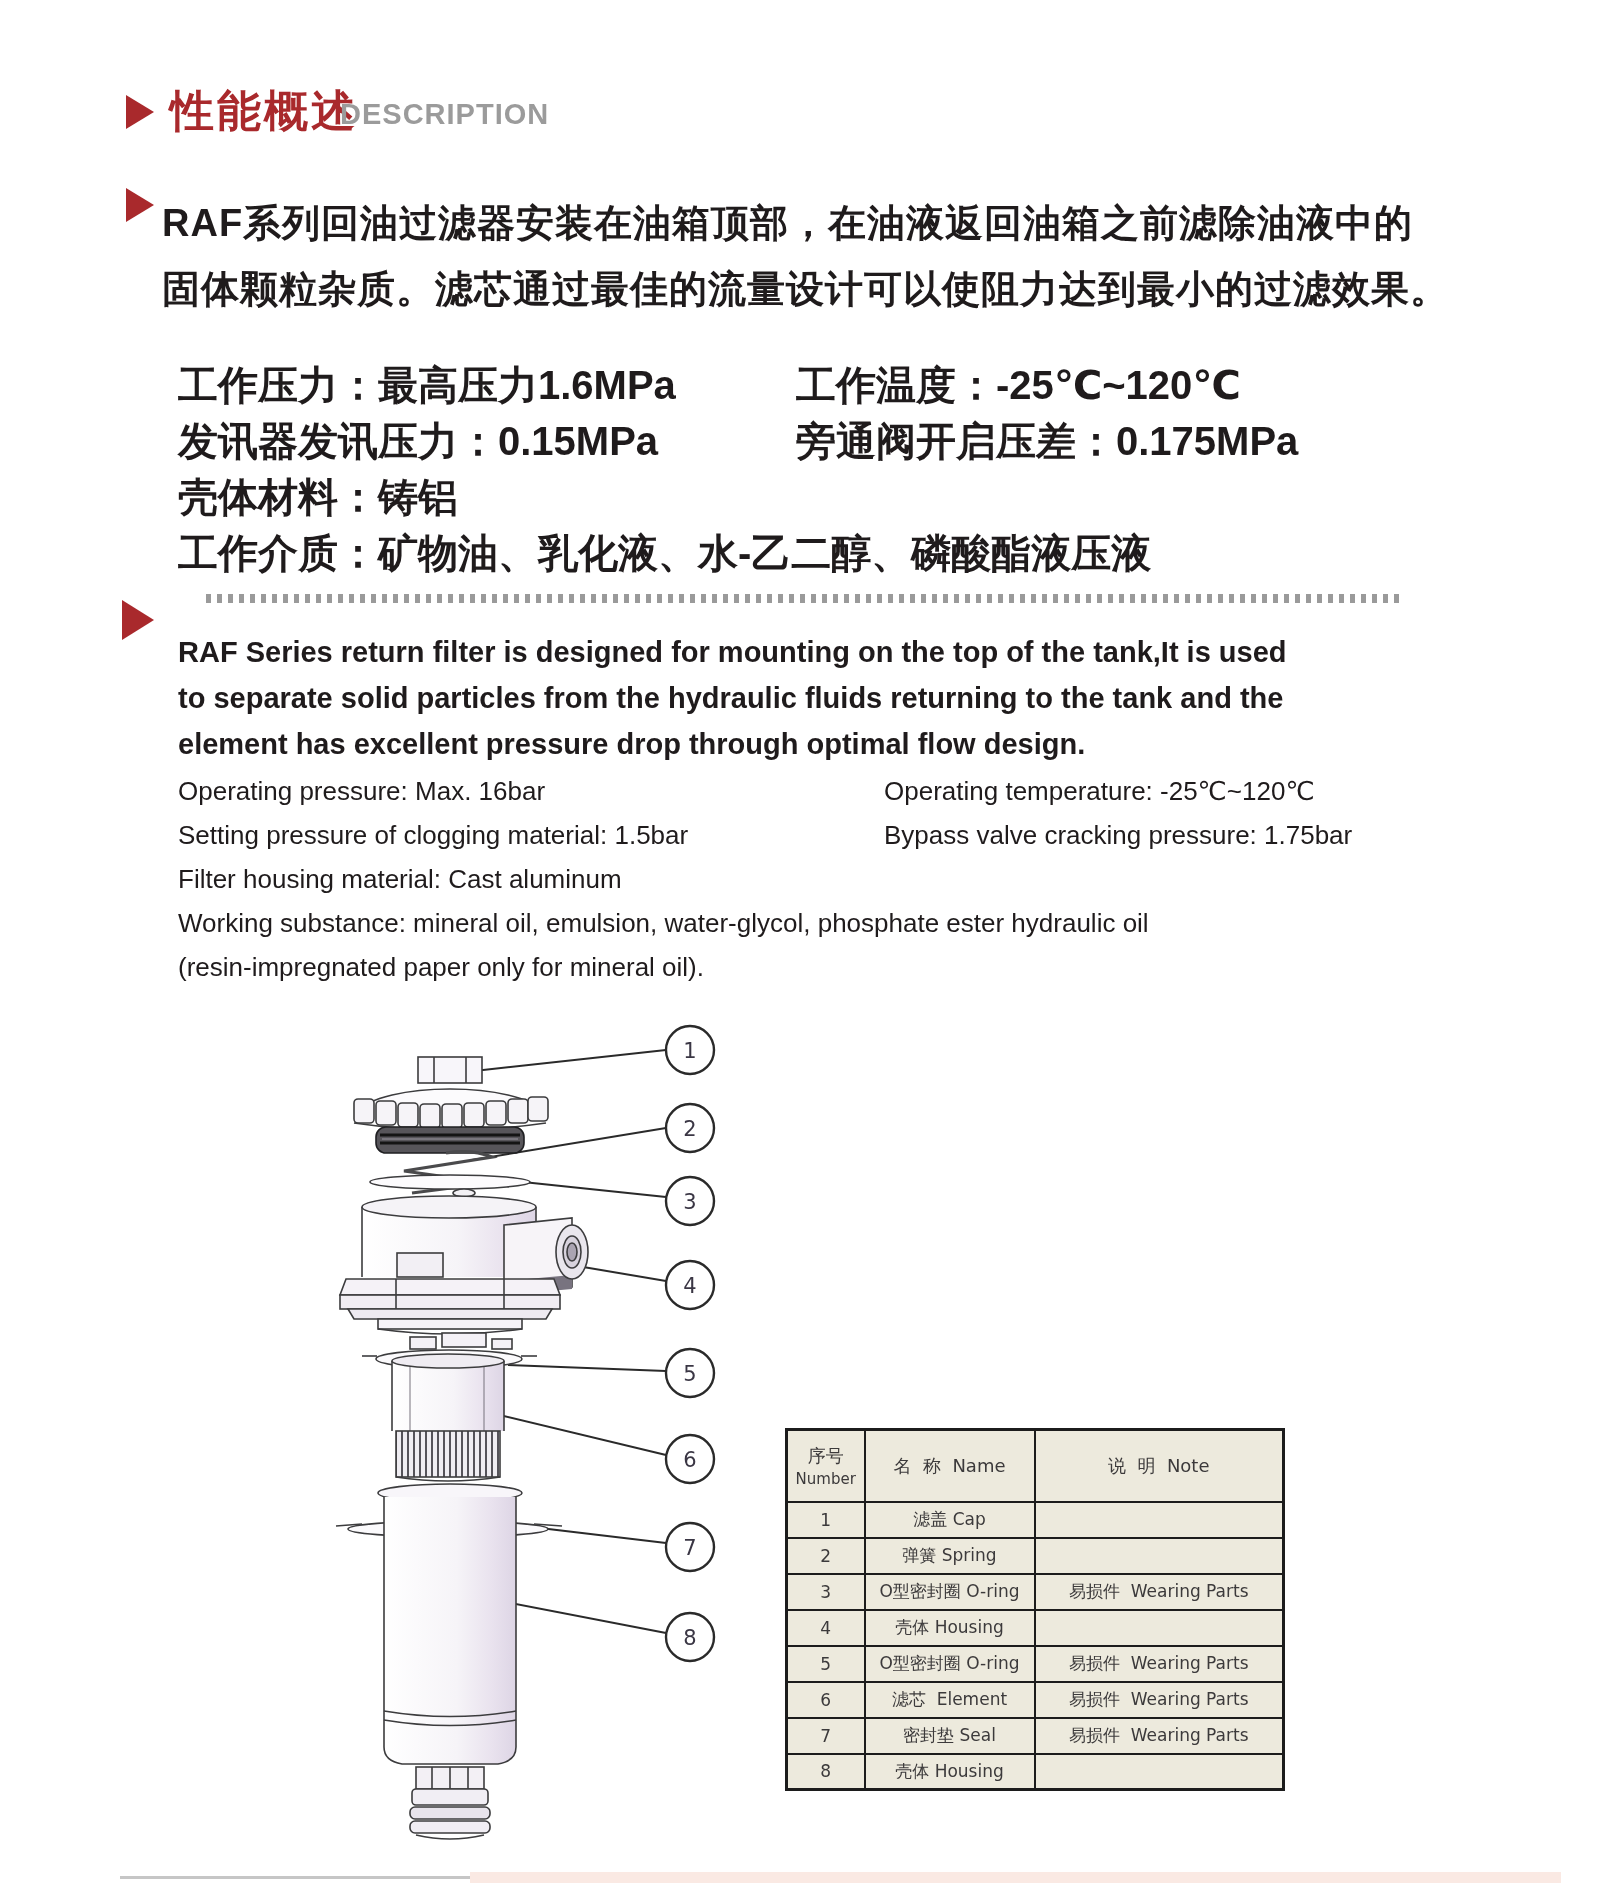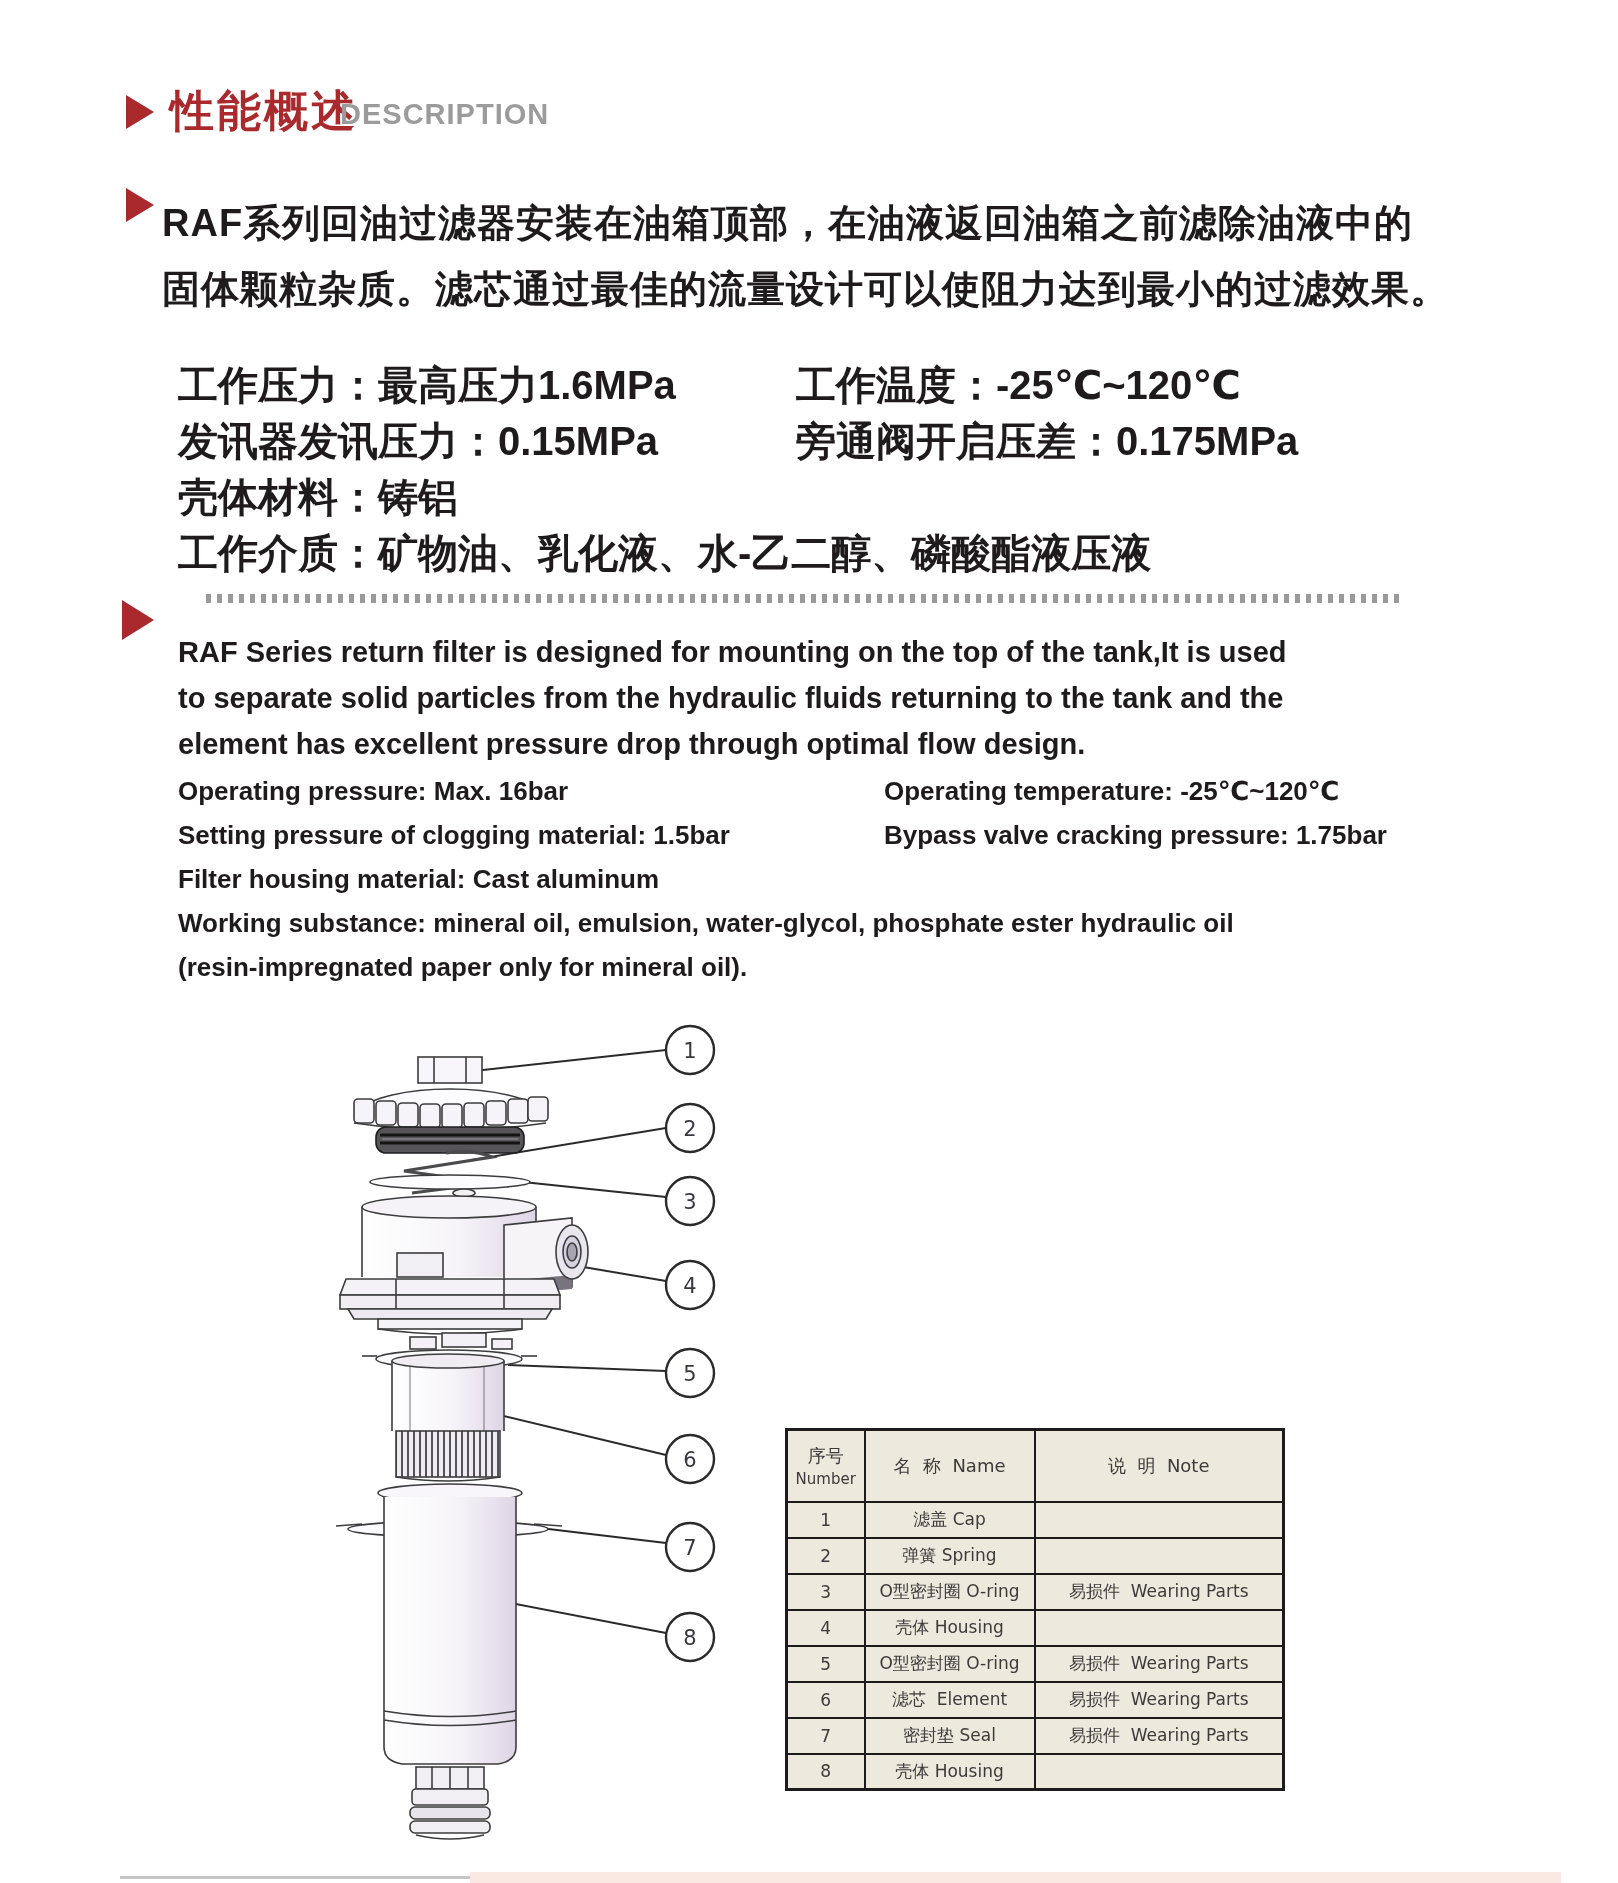--- a/index.html
+++ b/index.html
@@ -12,21 +12,21 @@
   .tri-2{left:126px;top:188px;border-width:17px 0 17px 28px;border-left-color:#A9292C;}
   .tri-3{left:122px;top:600px;border-width:20px 0 20px 32px;border-left-color:#A9292C;}
   
   .title-cn{left:170px;top:82px;font-size:44px;font-weight:700;color:#A9292C;letter-spacing:3px;}
   .title-en{left:340px;top:98px;font-size:29px;font-weight:700;color:#9B9B9B;letter-spacing:1px;}
   
   .cn-line{left:162px;font-size:38px;font-weight:700;letter-spacing:1px;white-space:nowrap;color:#1f1b1c;}
   .cn-line1{top:198px;} .cn-line2{top:264px;}
   
   .spec-cn{font-size:40px;font-weight:700;white-space:pre;color:#1f1b1c;}
-  .spec-en{font-size:26px;font-weight:700;white-space:pre;color:#1f1b1c;}
+  .spec-en{font-size:26px;font-weight:400;white-space:pre;color:#1f1b1c;}
   .colL{left:178px;} .cn-colR{left:796px;} .en-colR{left:884px;}
   
   .dotted{left:206px;top:594px;width:1196px;height:9px;
           background:repeating-linear-gradient(90deg,#9a9a9a 0 5px,transparent 5px 11px);}
   
   .en-line{left:178px;font-size:29px;font-weight:700;white-space:nowrap;color:#1f1b1c;}
   
   .parts-table{left:785px;top:1428px;border-collapse:collapse;background:#EDEADD;
                font-family:"DejaVu Sans",sans-serif;color:#3c3a3b;table-layout:fixed;}
   .parts-table td,.parts-table th{border:2px solid #1c1c1c;text-align:center;vertical-align:middle;

